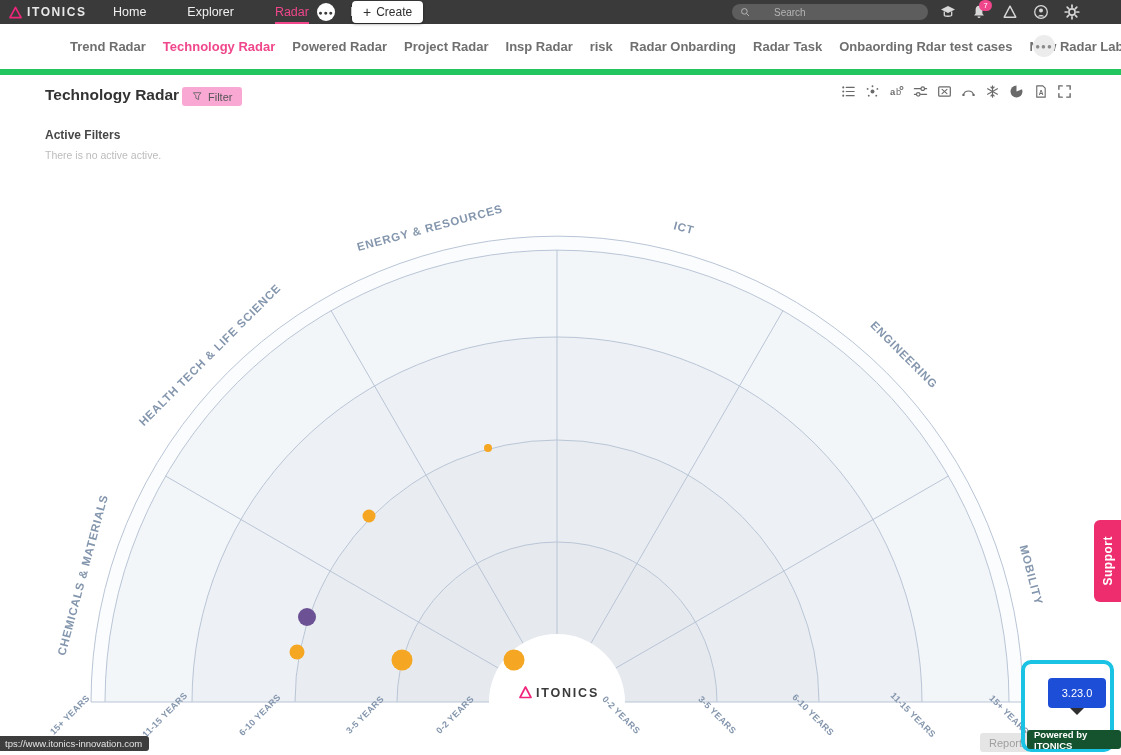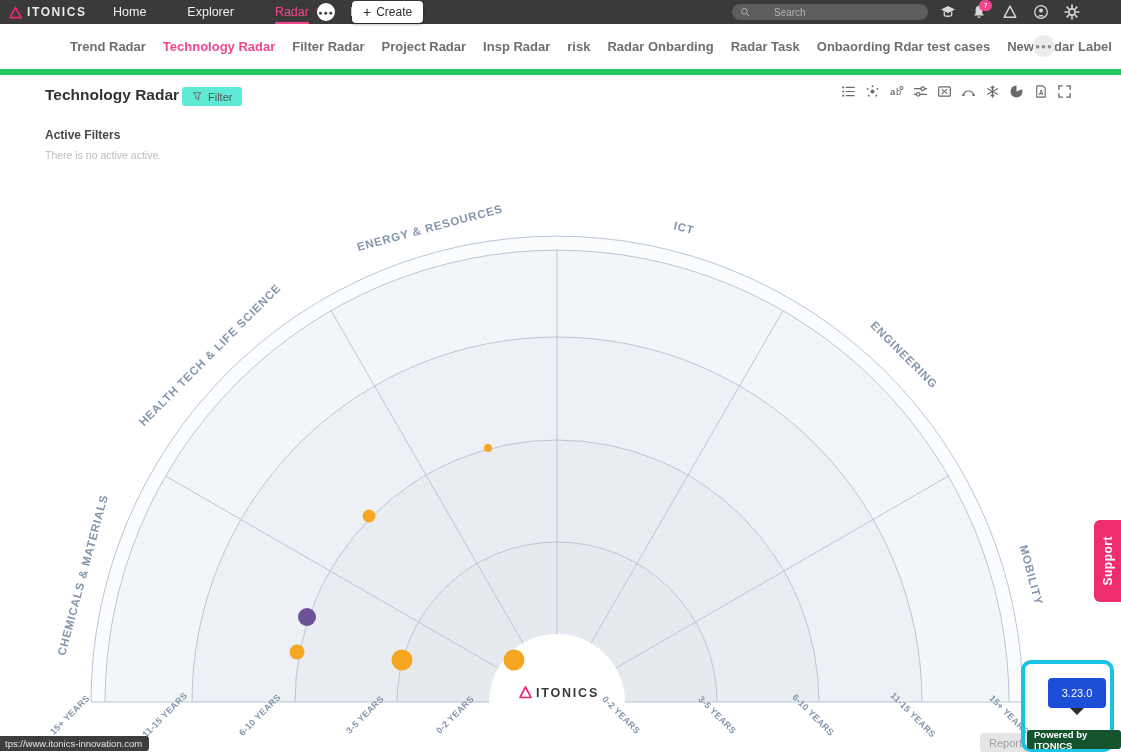--- a/index.html
+++ b/index.html
@@ -35,21 +35,21 @@
     color:#ffffff;font-size:7.5px;line-height:11px;text-align:center;padding:0 1px;}
   
   .tabsbar{position:absolute;left:0;top:24px;width:1121px;height:45px;background:#ffffff;border-bottom:6px solid #22c55e;z-index:25;}
   .tab-items{position:absolute;left:70px;top:0;height:45px;display:flex;align-items:center;gap:17px;}
   .tab{font-size:13px;font-weight:700;color:#6f6f6f;cursor:pointer;white-space:nowrap;}
   .tab.active{color:#f0468c;}
   .tabs-more{position:absolute;left:1033px;top:11px;width:22px;height:22px;border-radius:50%;background:#ececec;
     display:flex;align-items:center;justify-content:center;color:#8a8a8a;font-size:8px;letter-spacing:1px;cursor:pointer;}
   
   .page-title{position:absolute;left:45px;top:86px;font-size:15.5px;font-weight:700;color:#333333;z-index:10;}
-  .filter-btn{position:absolute;left:182px;top:87px;height:19px;background:#5eead4;border-radius:3px;
+  .filter-btn{position:absolute;left:182px;top:87px;height:19px;background:#f9a8d4;border-radius:3px;
     display:flex;align-items:center;gap:5px;padding:0 10px;font-size:11px;color:#555555;cursor:pointer;z-index:10;}
   .filter-btn svg{width:11px;height:11px;color:#666666;}
   .chart-toolbar{position:absolute;right:49px;top:84px;display:flex;align-items:center;gap:9px;z-index:10;}
   .chart-toolbar .ticon{width:15px;height:15px;color:#6a6a6a;cursor:pointer;}
   .chart-toolbar .ticon svg{width:15px;height:15px;display:block;}
   .af-title{position:absolute;left:45px;top:128px;font-size:12px;font-weight:700;color:#474747;z-index:10;}
   .af-empty{position:absolute;left:45px;top:149px;font-size:10.5px;color:#bcbcbc;z-index:10;}
   
   #radar-svg{position:absolute;left:0;top:0;width:1121px;height:755px;z-index:1;}
   
@@ -138,21 +138,21 @@
           </g>
         </svg>
       </span>
     </div>
 </div>
 
 <div class="tabsbar">
   <div class="tab-items" id="tab-items">
       <div class="tab">Trend Radar</div>
       <div class="tab active">Technology Radar</div>
-      <div class="tab">Filter Radar</div>
+      <div class="tab">Powered Radar</div>
       <div class="tab">Project Radar</div>
       <div class="tab">Insp Radar</div>
       <div class="tab">risk</div>
       <div class="tab">Radar Onbarding</div>
       <div class="tab">Radar Task</div>
       <div class="tab">Onbaording Rdar test cases</div>
       <div class="tab">New Radar Label</div>
     </div>
   <div class="tabs-more">●●●</div>
 </div>

